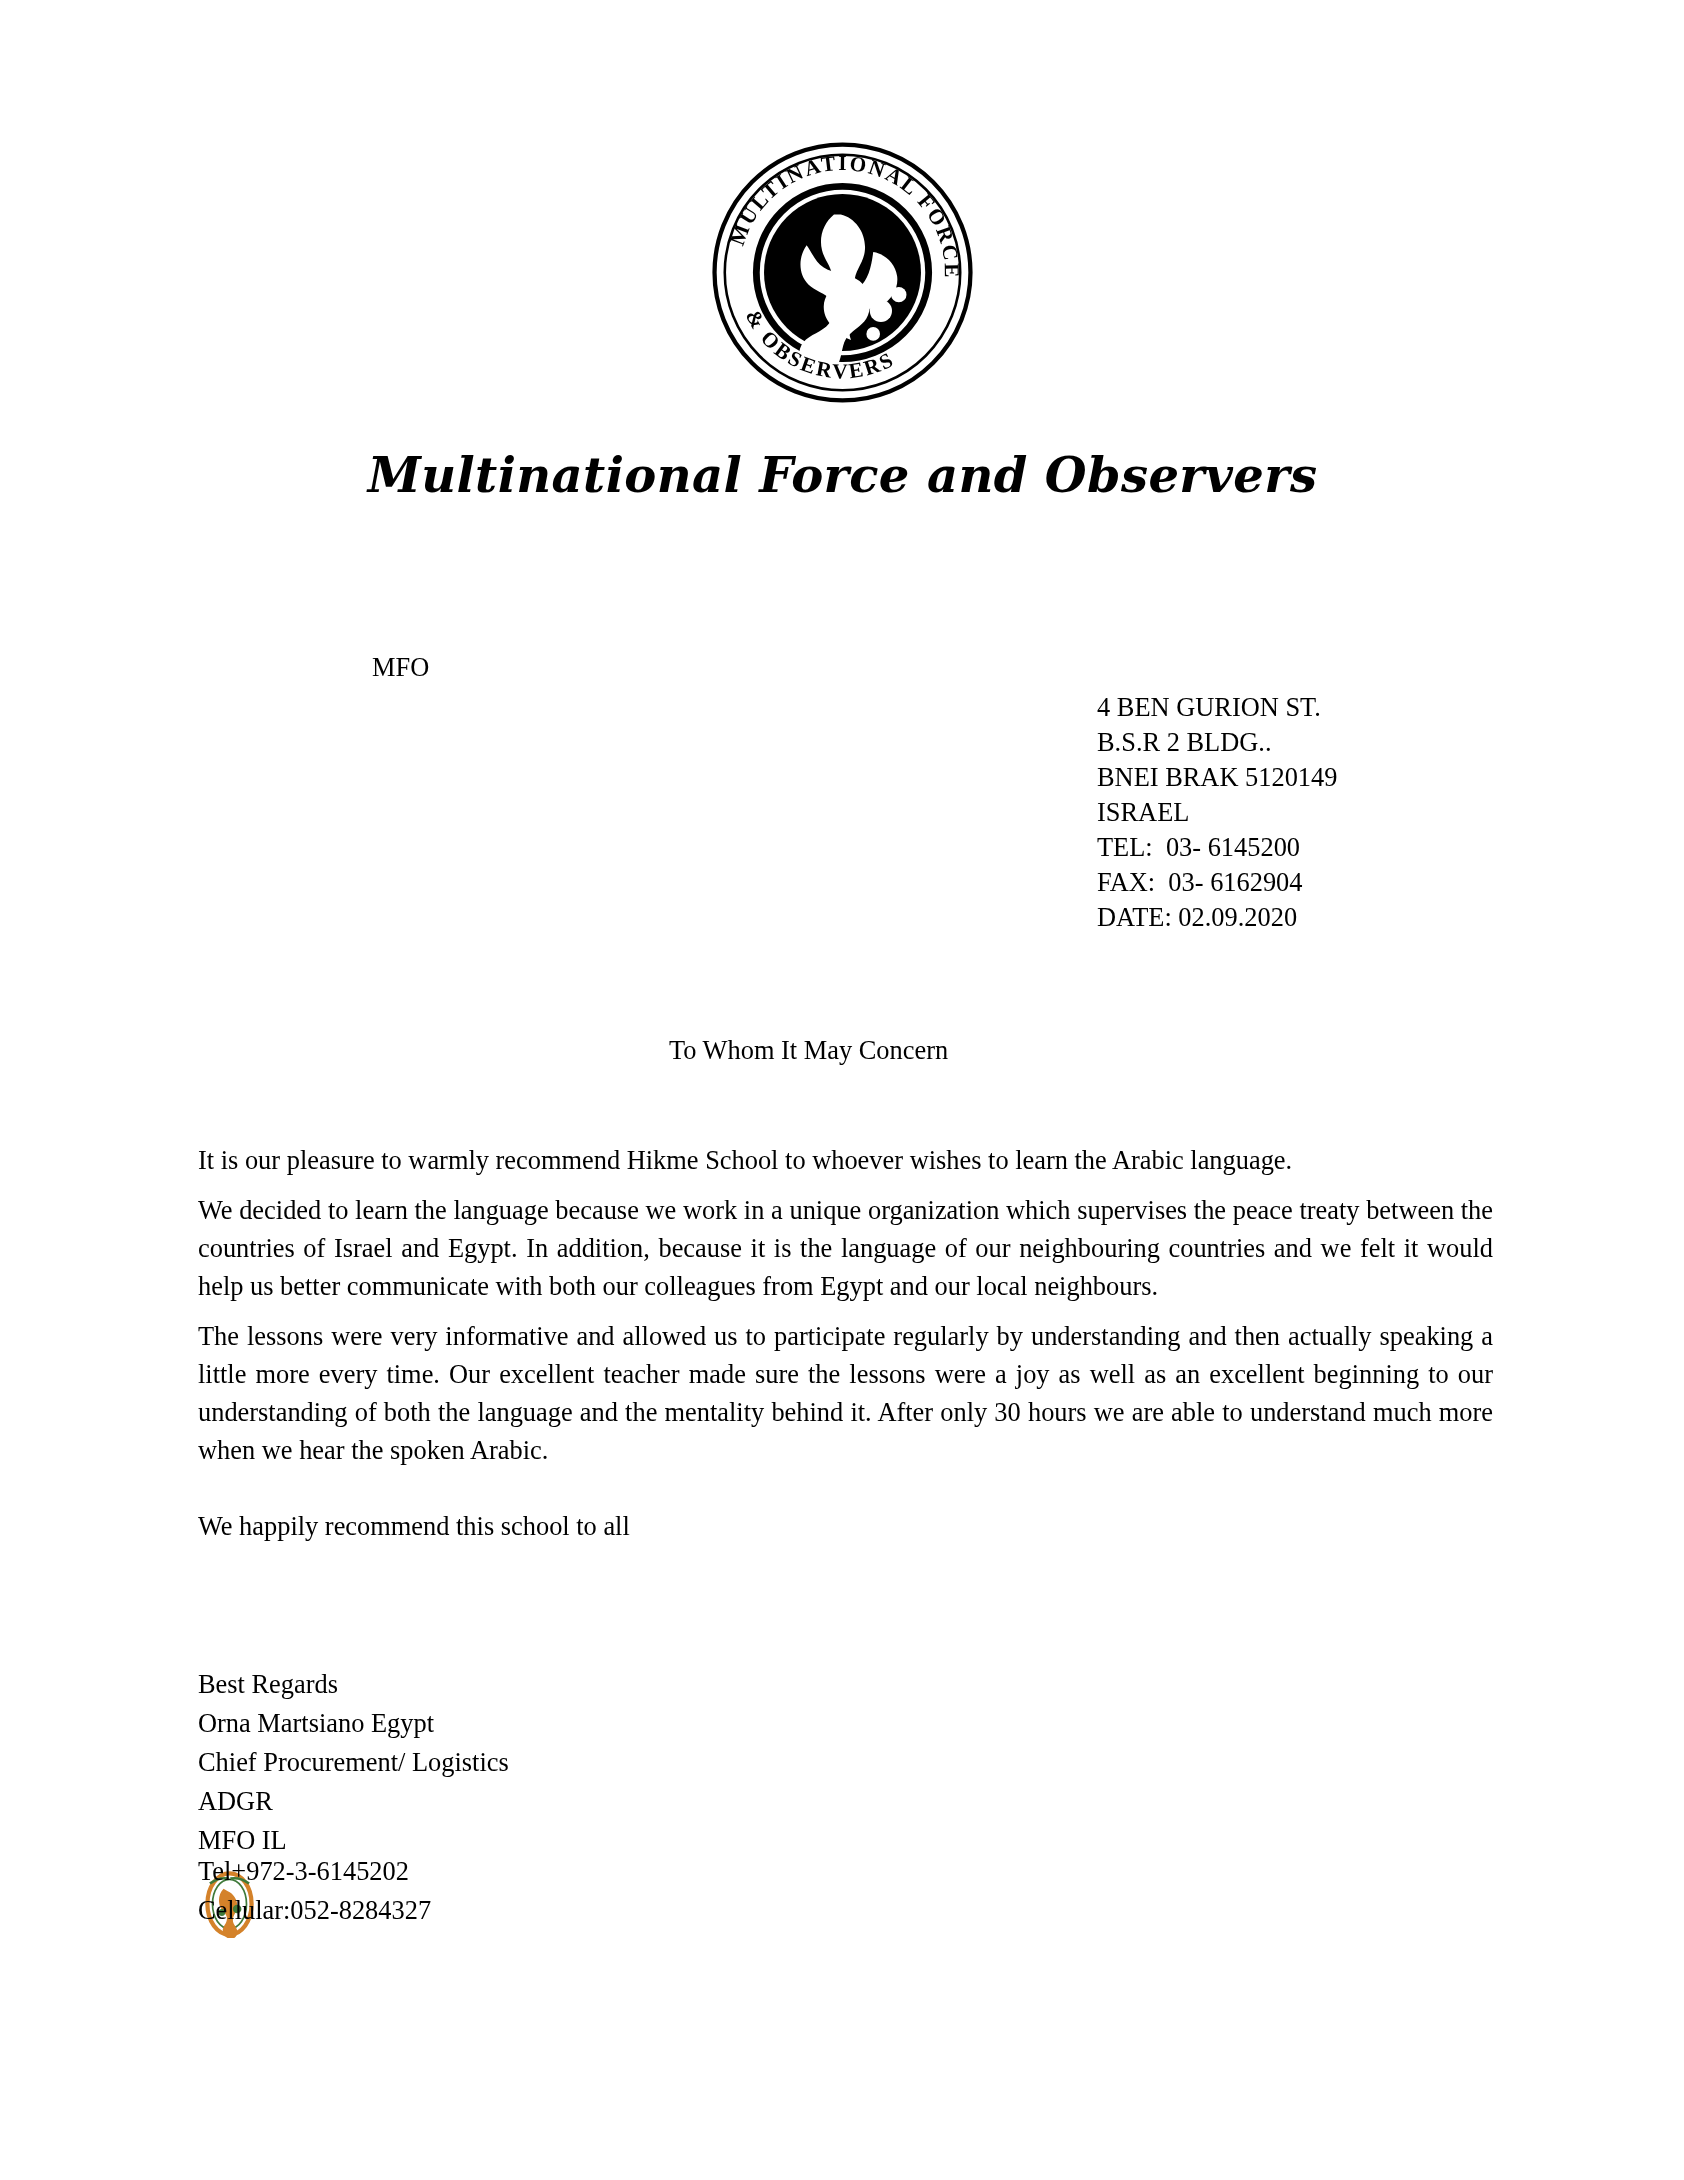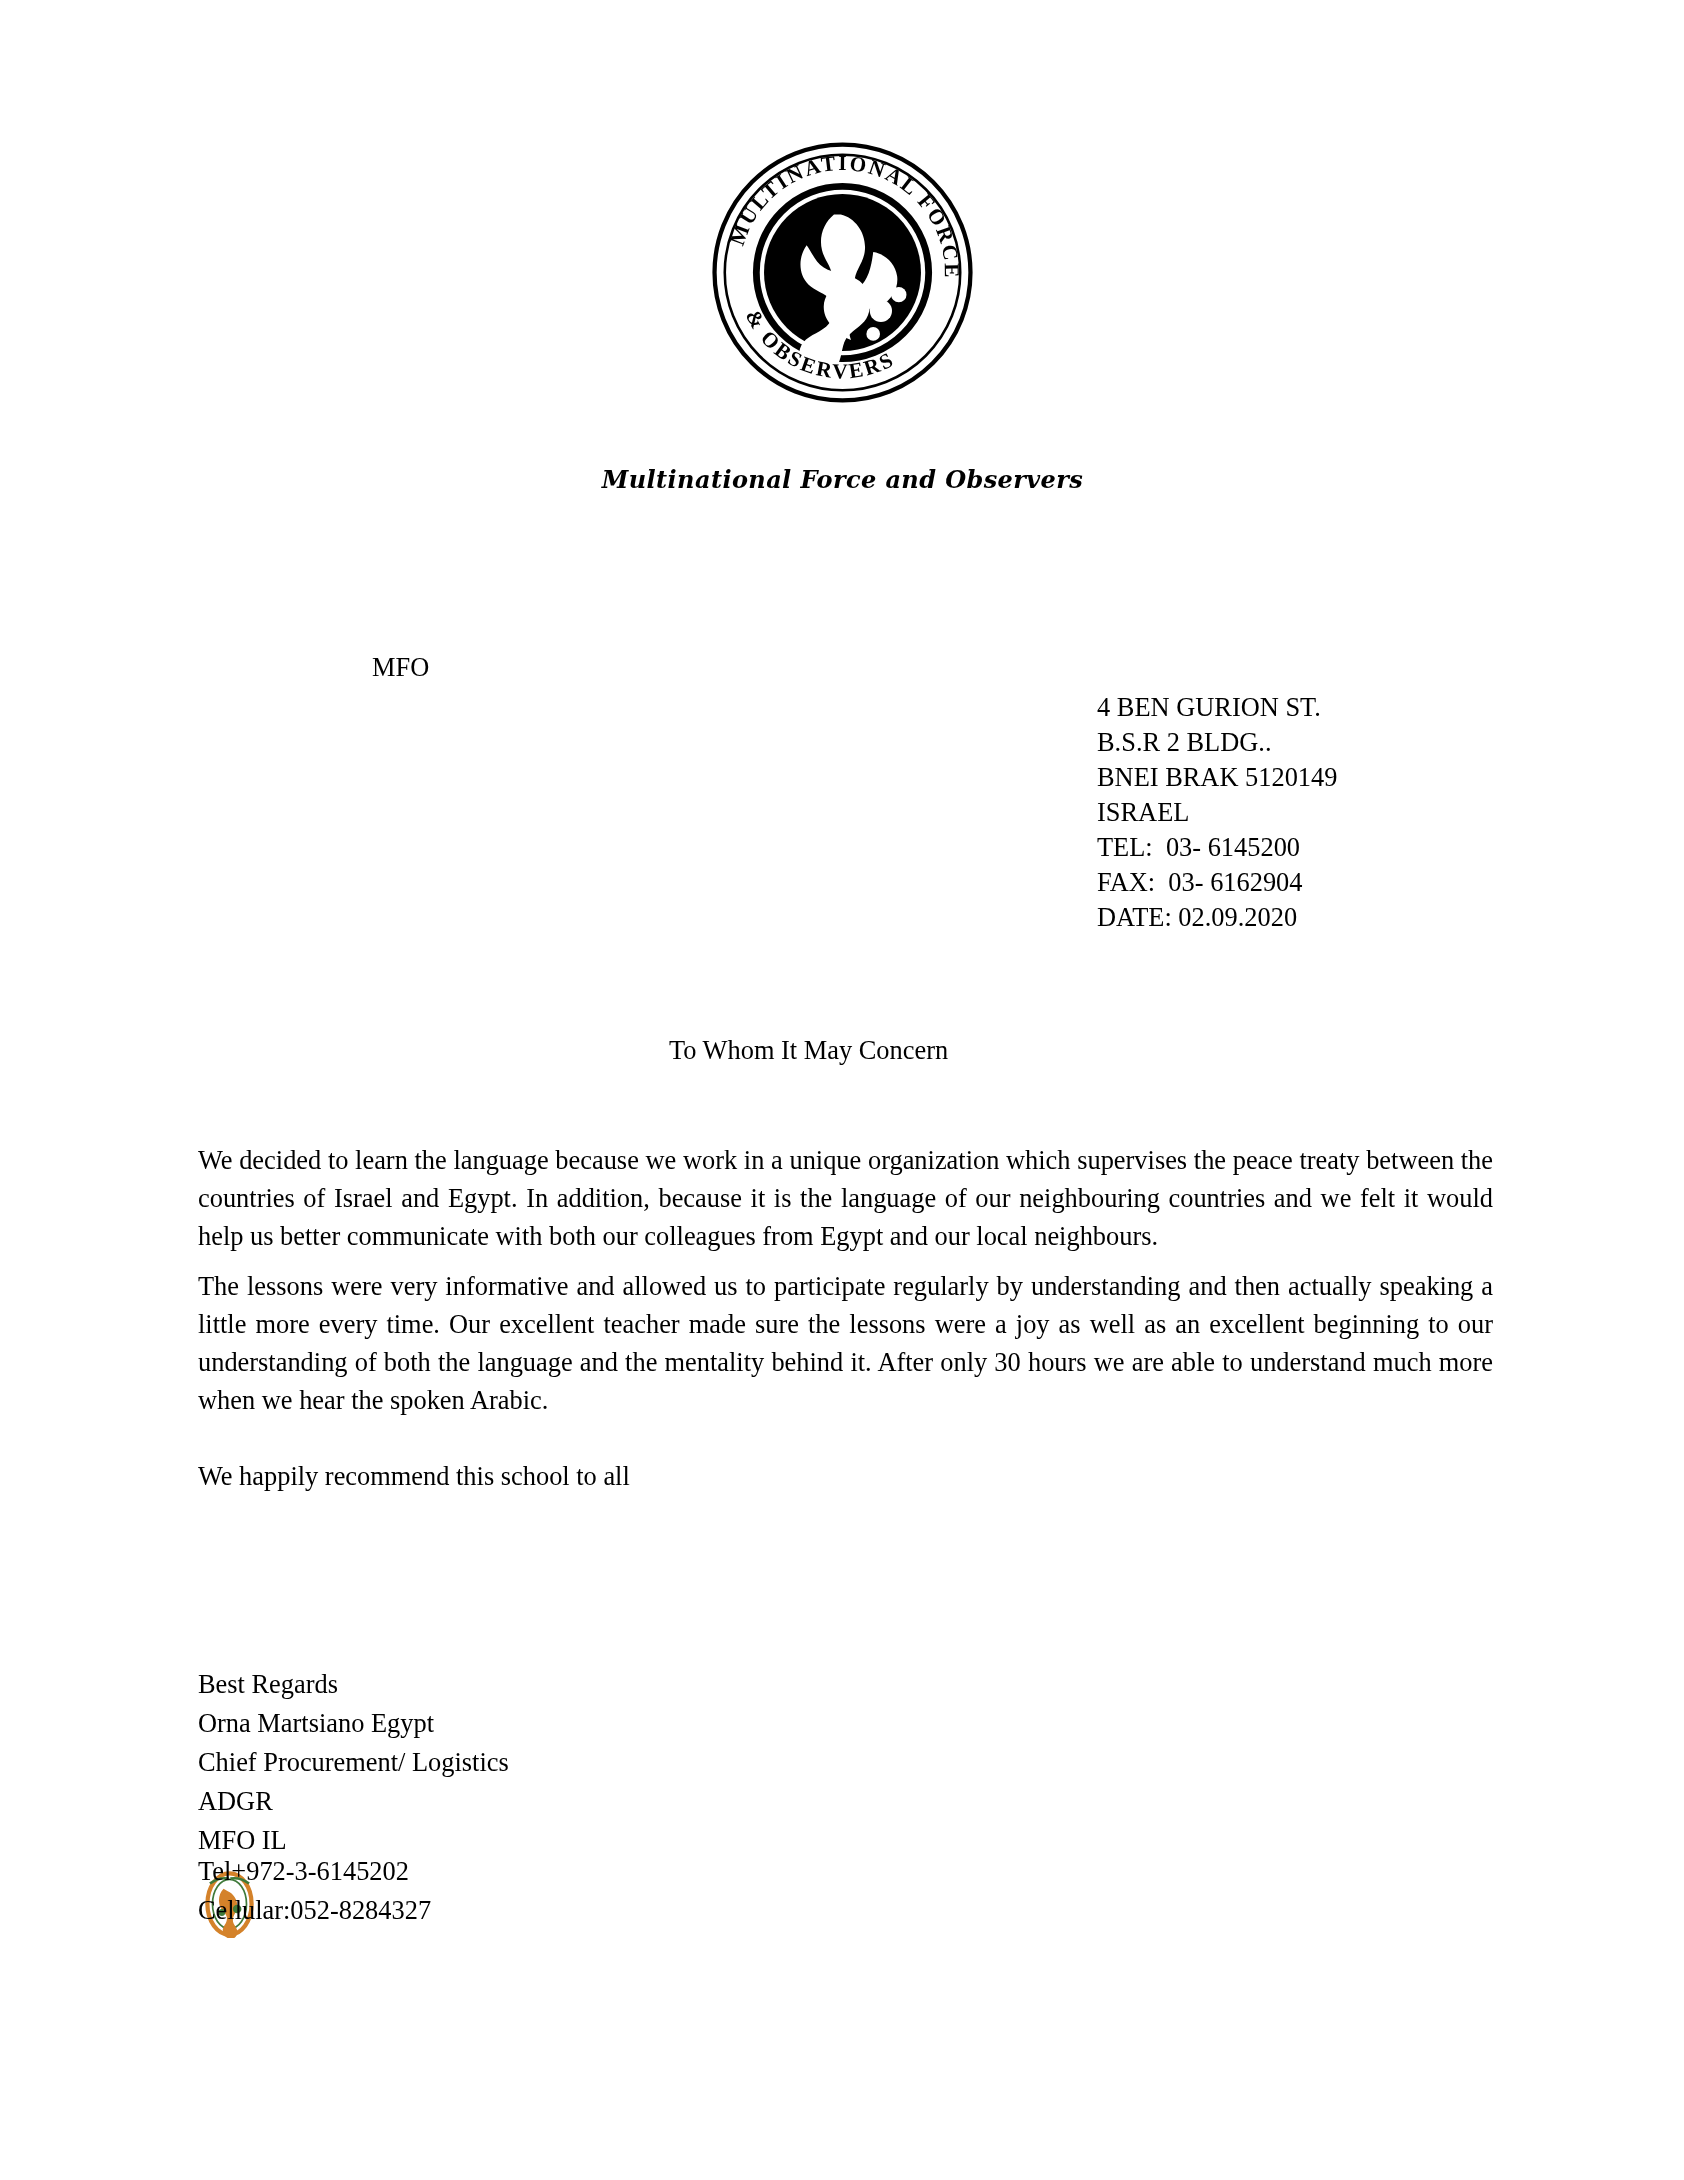--- a/index.html
+++ b/index.html
@@ -34,22 +34,22 @@
     width: 273px;
     height: 273px;
     position: relative;
   }
   .logo-wrap svg {
     display: block;
     width: 273px;
     height: 273px;
   }
   .org-name {
-    margin-top: 52px;
-    font-size: 24px;
+    margin-top: 34px;
+    font-size: 48px;
     letter-spacing: 0.4px;
     font-weight: 700;
     font-family: "DejaVu Serif", serif;
     font-style: italic;
   }
 
   
   .mfo-label {
     position: absolute;
     top: 652px;
@@ -164,20 +164,21 @@
     <div class="addr-line">BNEI BRAK 5120149</div>
     <div class="addr-line">ISRAEL</div>
     <div class="addr-line">TEL:  03- 6145200</div>
     <div class="addr-line">FAX:  03- 6162904</div>
     <div class="addr-line">DATE: 02.09.2020</div>
   </div>
 
   <div class="salutation">To Whom  It May Concern</div>
 
   <div class="body-text">
+    <p class="para">It is our pleasure to warmly recommend Hikme School to whoever wishes to learn the Arabic language.</p>
     <p class="para">We decided to learn the language because we work in a unique organization which supervises the peace treaty between the countries of Israel and Egypt. In addition, because it is the language of our neighbouring countries and we felt it would help us better communicate with both our colleagues from Egypt and our local neighbours.</p>
     <p class="para">The lessons were very informative and allowed us to participate regularly by understanding and then actually speaking a little more every time. Our excellent teacher made sure the lessons were a joy as well as an excellent beginning to our understanding of both the language and the mentality behind it. After only 30 hours we are able to understand much more when we hear the spoken Arabic.</p>
     <div class="spacer"></div>
     <p class="para">We happily recommend this school to all</p>
   </div>
 
   <div class="sign-block">
     <div class="sign-line">Best Regards</div>
     <div class="sign-line">Orna Martsiano Egypt</div>
     <div class="sign-line">Chief Procurement/ Logistics</div>

